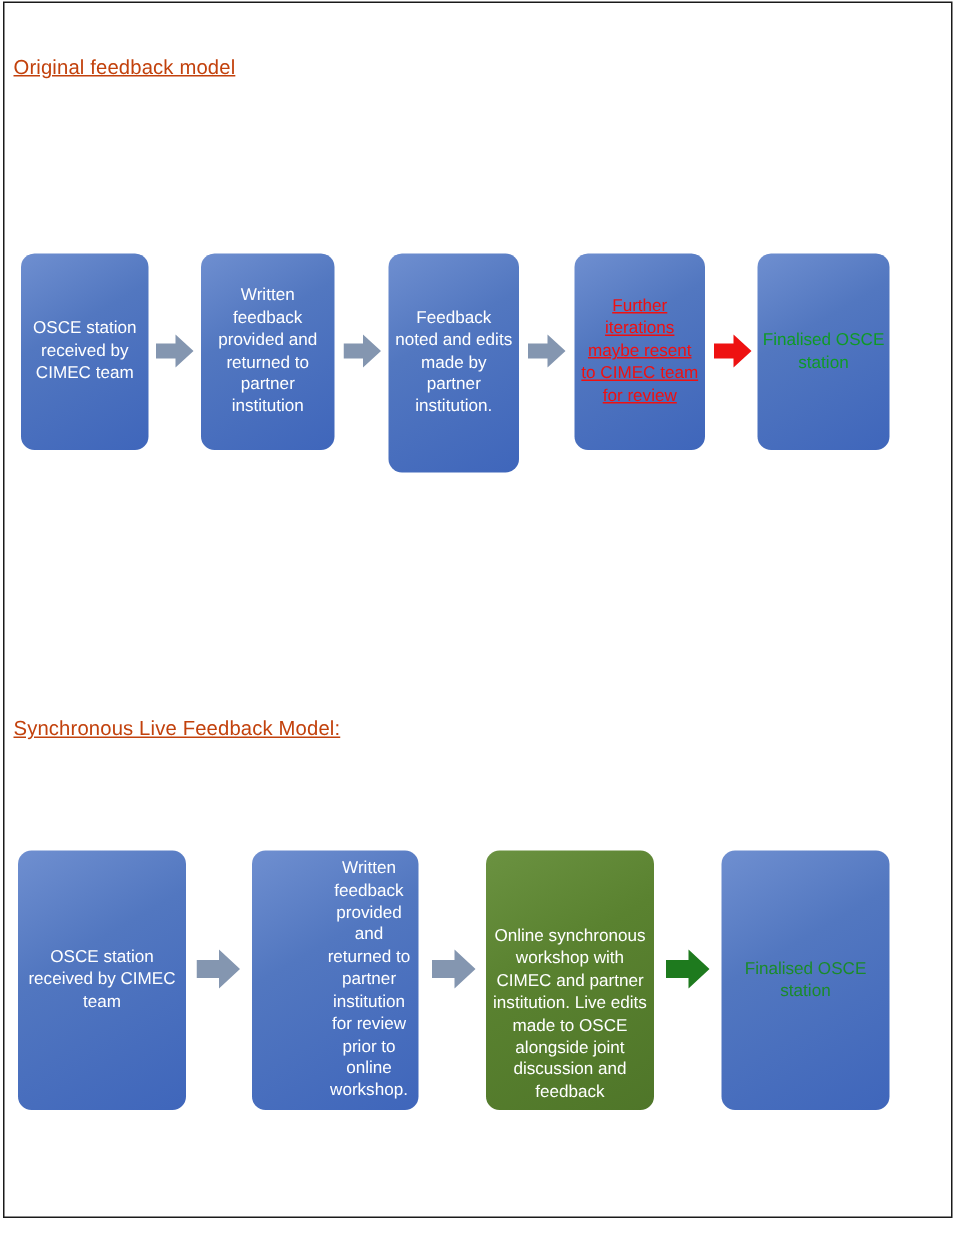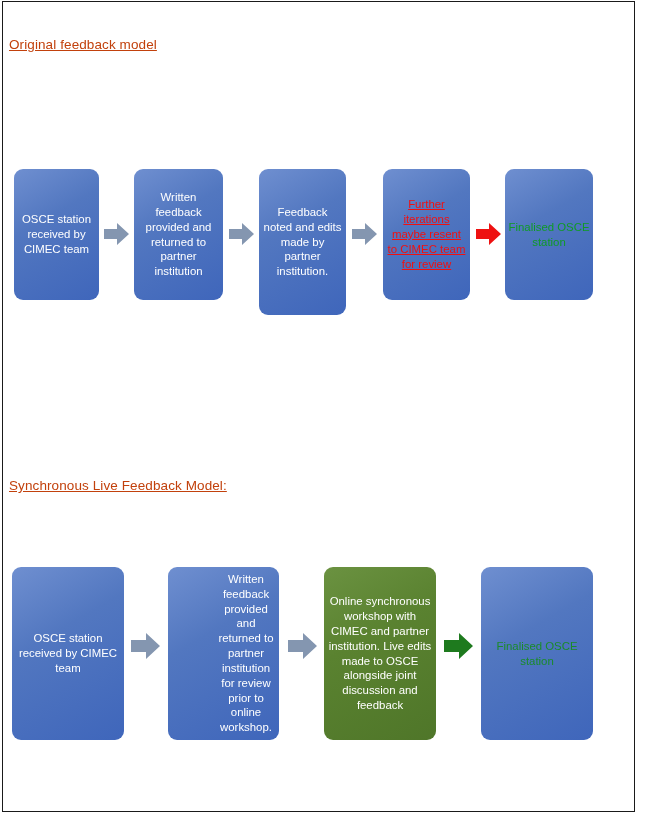--- a/index.html
+++ b/index.html
@@ -89,21 +89,21 @@
   #n1-5 { left: 502px; top: 167px; width: 88px;  height: 131px; }
 
   #a1-1 { left: 101px; top: 220px; }
   #a1-2 { left: 226px; top: 220px; }
   #a1-3 { left: 349px; top: 220px; }
   #a1-4 { left: 473px; top: 220px; }
 
   
   #n2-1 { left: 9px;   top: 565px; width: 112px; height: 173px; }
   #n2-2 { left: 165px; top: 565px; width: 111px; height: 173px; padding-left: 48px; }
-  #n2-3 { left: 321px; top: 565px; width: 112px; height: 173px; }
+  #n2-3 { left: 321px; top: 565px; width: 112px; height: 173px; align-items: flex-end; }
   #n2-4 { left: 478px; top: 565px; width: 112px; height: 173px; }
 
   #a2-1 { left: 128px; top: 630px; }
   #a2-2 { left: 285px; top: 630px; }
   #a2-3 { left: 441px; top: 630px; }
 </style>
 </head>
 <body>
 
 <div id="page">

